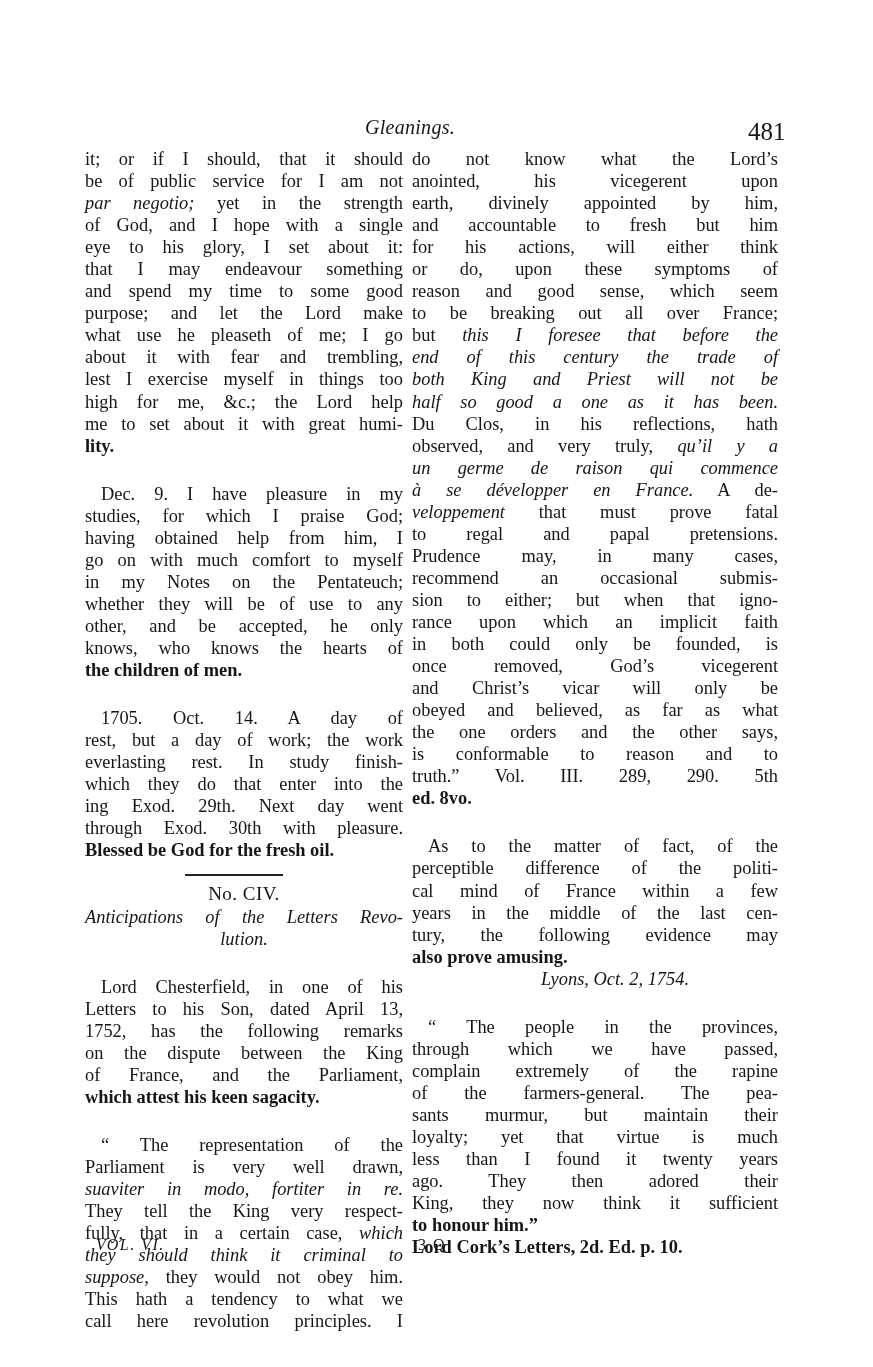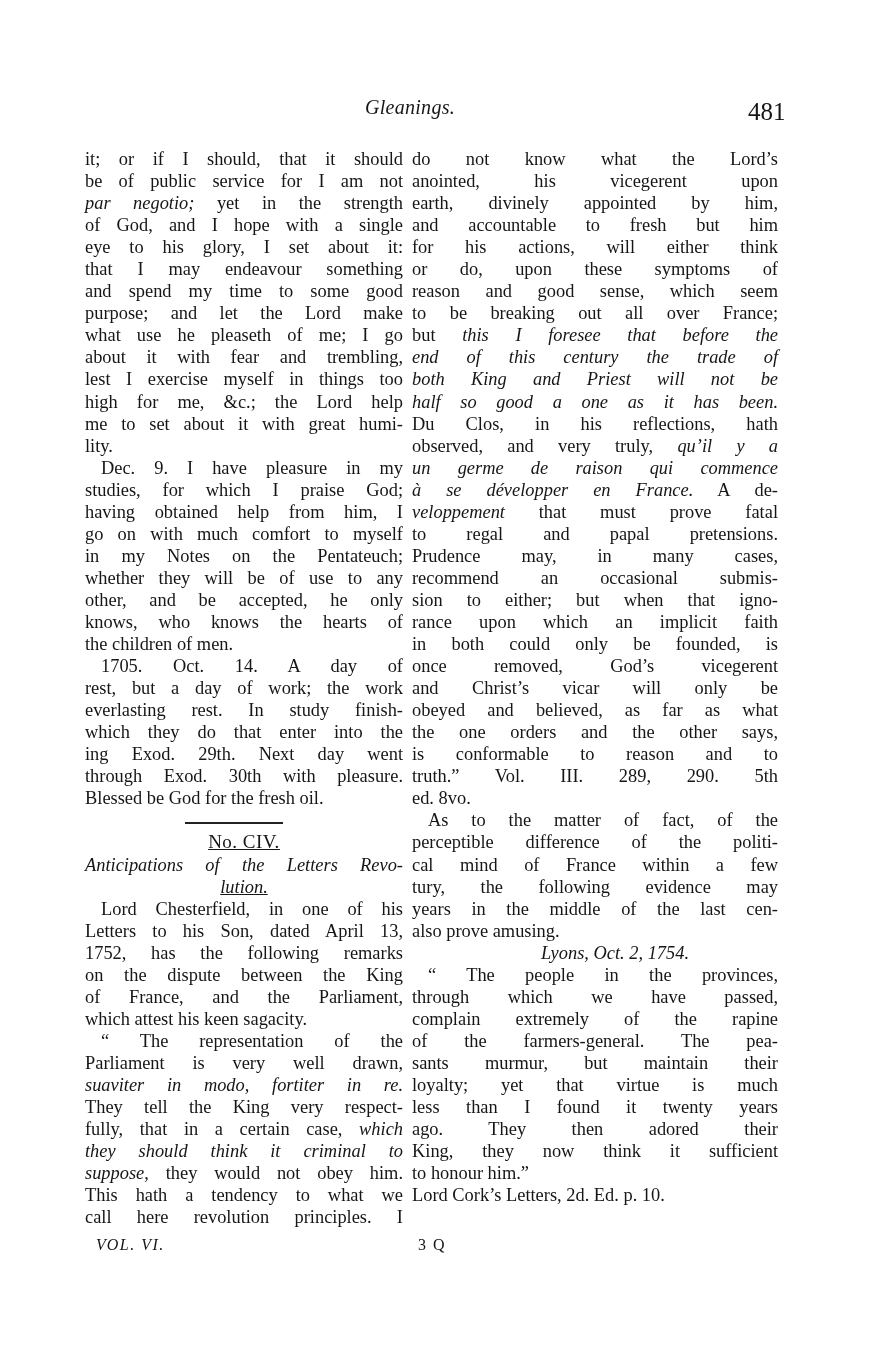--- a/index.html
+++ b/index.html
@@ -2,36 +2,36 @@
 <html><head>
 <meta charset="utf-8">
 <style>
   html, body { margin: 0; padding: 0; }
   body {
     width: 873px; height: 1367px; background: #ffffff; position: relative; overflow: hidden;
     font-family: "Liberation Serif", "DejaVu Serif", serif; color: #161616;
   }
   .page { position: absolute; left: 0; top: 0; width: 873px; height: 1367px; }
   .running-head {
-    position: absolute; top: 96px; left: 0; width: 873px; height: 28px;
+    position: absolute; top: 116px; left: 0; width: 873px; height: 28px;
   }
   .head-title {
     position: absolute; left: 340px; width: 140px; text-align: center; top: 0;
     font-style: italic; font-size: 20px; letter-spacing: 0.3px;
   }
   .page-number { position: absolute; left: 748px; top: 2px; font-size: 25px; }
   .column {
     position: absolute; top: 148px; font-size: 18.4px; line-height: 22.05px;
   }
   .col-left { left: 85px; width: 318px; }
   .col-right { left: 412px; width: 366px; }
   .line { display: block; white-space: nowrap; text-align: justify; text-align-last: justify; height: 22.05px; overflow: visible; }
-  .line.last { text-align-last: left; }
-  .line.indent { padding-left: 16px; }
-  .line.center { text-align: left; text-align-last: center; text-decoration: underline; }
+  .line.last { text-align-last: left; font-weight: bold; }
+  .line.indent { padding-left: 16px; margin-top: 26px; }
+  .line.center { text-align: left; text-align-last: center; }
   .line.right-sig { text-align: center; text-align-last: center; padding-left: 40px; }
   .it { font-style: italic; }
   .rule-wrap { display: block; height: 22.05px; position: relative; }
   .rule { position: absolute; left: 100px; top: 13px; width: 98px; height: 1.5px; background: #222; }
   .sec-num { font-size: 19px; letter-spacing: 0.5px; }
   .sec-title { font-style: italic; }
   .footer { position: absolute; top: 1236px; font-size: 16px; letter-spacing: 1.5px; }
   .footer-left { left: 96px; font-variant: small-caps; font-style: italic; }
   .footer-right { left: 418px; }
 </style>
@@ -130,22 +130,22 @@
         <span class="line">once removed, God’s vicegerent</span>
         <span class="line">and Christ’s vicar will only be</span>
         <span class="line">obeyed and believed, as far as what</span>
         <span class="line">the one orders and the other says,</span>
         <span class="line">is conformable to reason and to</span>
         <span class="line">truth.”   Vol. III. 289, 290.  5th</span>
         <span class="line last">ed. 8vo.</span>
         <span class="line indent">As to the matter of fact, of the</span>
         <span class="line">perceptible difference of the politi-</span>
         <span class="line">cal mind of France within a few</span>
+        <span class="line">years in the middle of the last cen-</span>
         <span class="line">tury, the following evidence may</span>
-        <span class="line">years in the middle of the last cen-</span>
         <span class="line last">also prove amusing.</span>
         <span class="line right-sig"><span class="it">Lyons, Oct. 2, 1754.</span></span>
         <span class="line indent">“ The people in the provinces,</span>
         <span class="line">through which we have passed,</span>
         <span class="line">complain extremely of the rapine</span>
         <span class="line">of the farmers-general.  The pea-</span>
         <span class="line">sants murmur, but maintain their</span>
         <span class="line">loyalty; yet that virtue is much</span>
         <span class="line">less than I found it twenty years</span>
         <span class="line">ago.   They then adored their</span>

